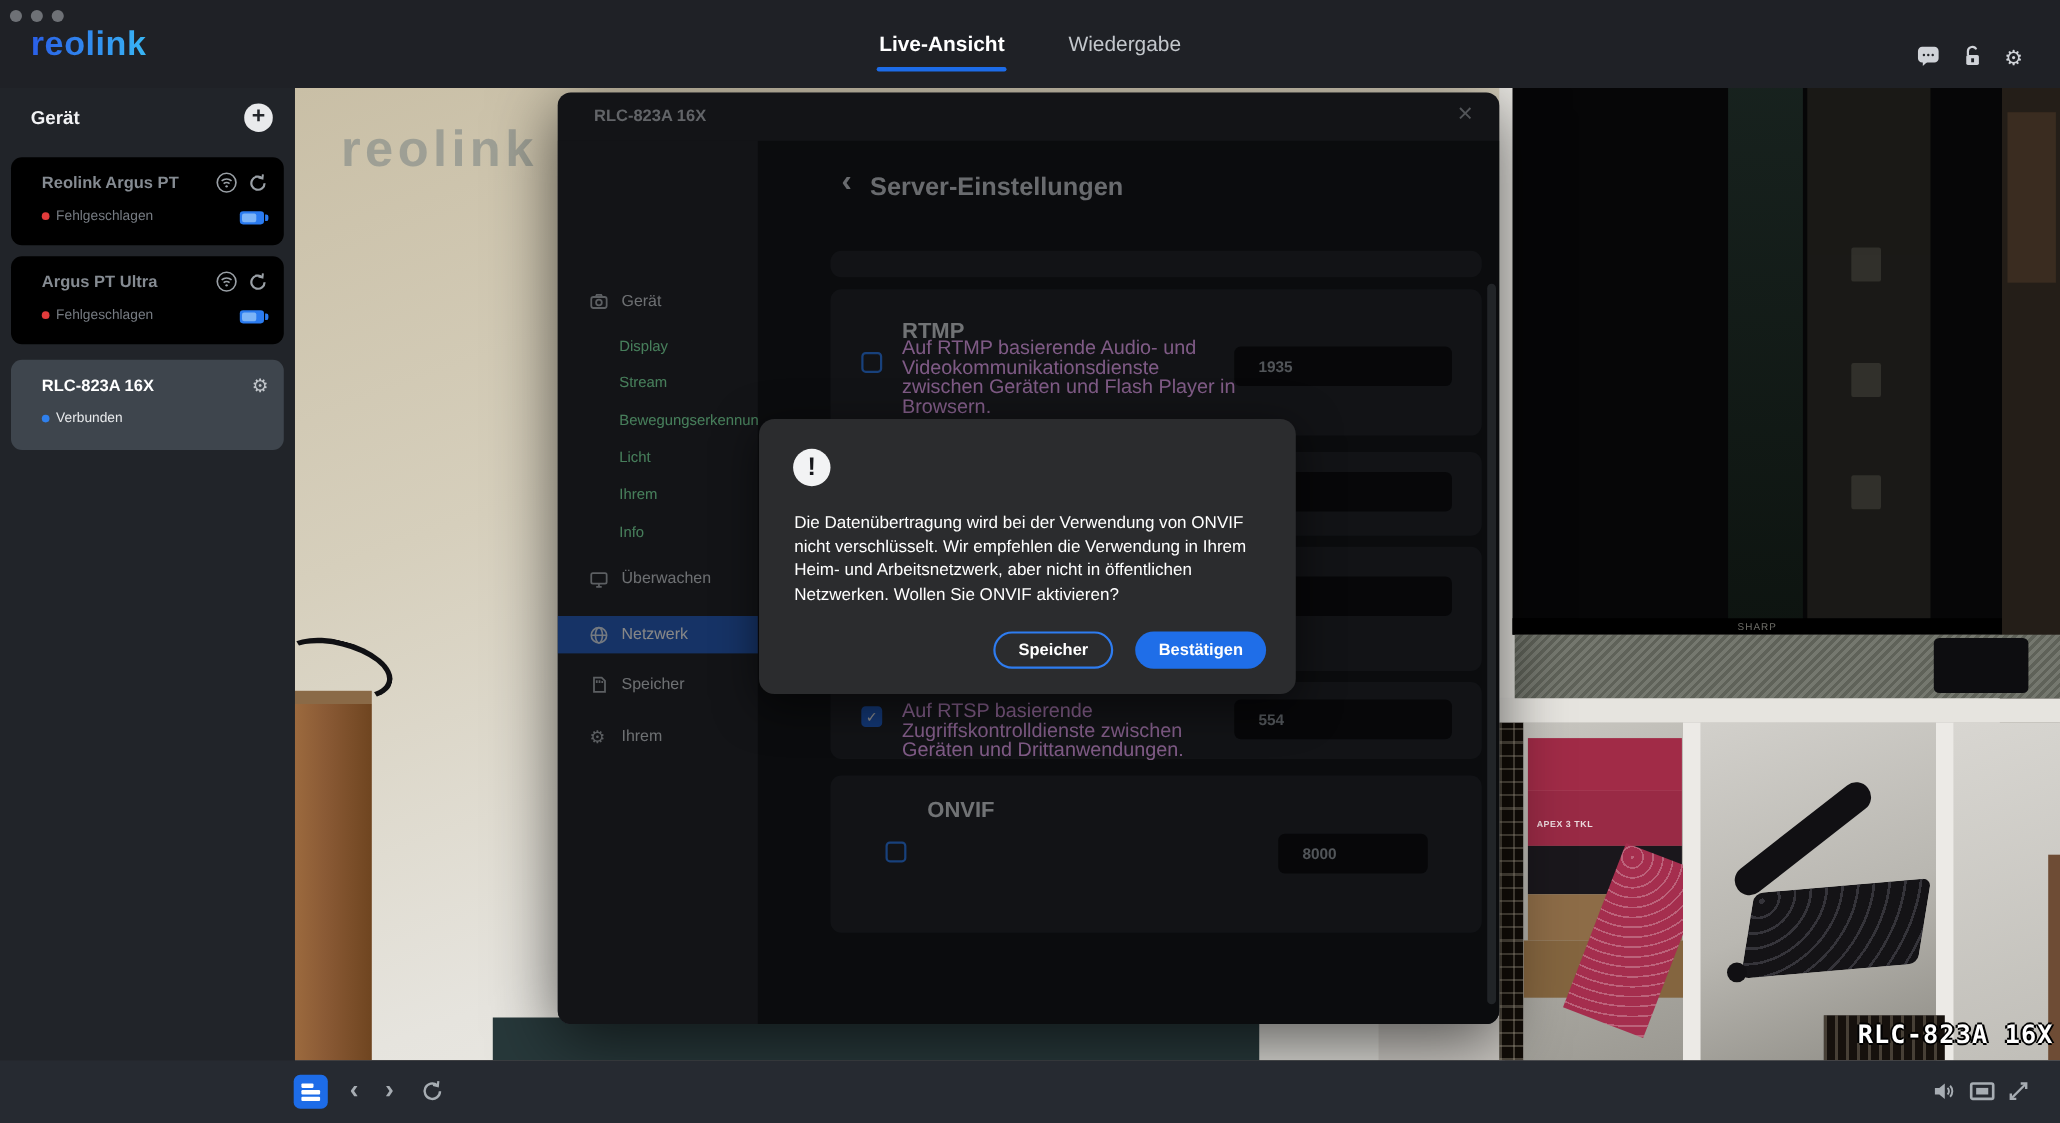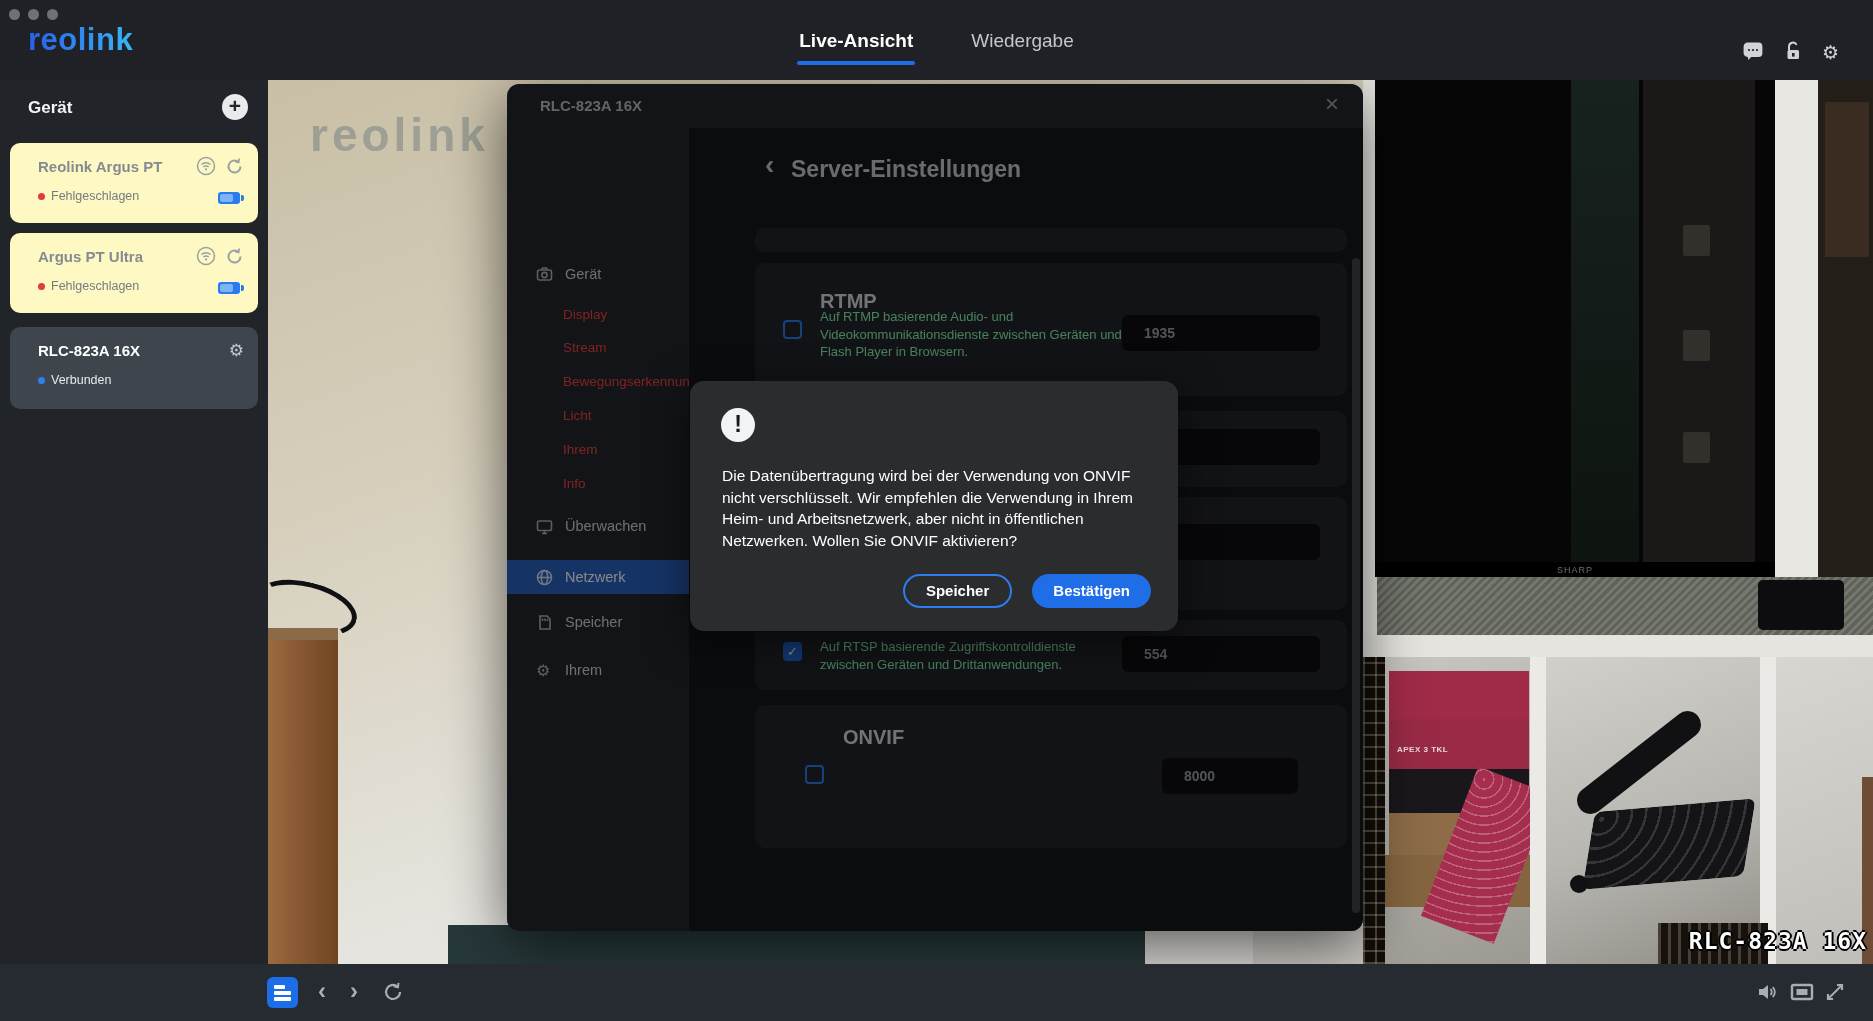--- a/index.html
+++ b/index.html
@@ -25,21 +25,21 @@
   #top-icons { position:absolute; right:34px; top:40px; display:flex; gap:18px; color:#d0d3d8; align-items:center; }
   #top-icons .gi { font-size:19px; line-height:22px; color:#d0d3d8; }
 
   
   #sidebar { position:absolute; left:0; top:80px; width:268px; height:941px; background:#212429; z-index:15; }
   #side-head-label { position:absolute; left:28px; top:18px; font-size:17px; font-weight:bold; color:#f2f3f5; }
   #add-device {
     position:absolute; right:20px; top:14px; width:26px; height:26px; border-radius:50%;
     background:#e9eaec; color:#23262b; font-size:21px; line-height:24px; text-align:center; font-weight:bold; cursor:pointer;
   }
-  .dev-card { position:absolute; left:10px; width:248px; height:80px; background:#fef9c3; border-radius:10px; cursor:pointer; }
+  .dev-card { position:absolute; left:10px; width:248px; height:80px; background:#000000; border-radius:10px; cursor:pointer; }
   .dev-card.selected { background:#3e454d; }
   .dev-name { position:absolute; left:28px; top:15px; font-size:15px; font-weight:bold; color:#858b92; }
   .dev-card.selected .dev-name { color:#ffffff; }
   .dev-status { position:absolute; left:28px; top:46px; font-size:12.5px; color:#767b82; display:flex; align-items:center; gap:6px; }
   .dev-card.selected .dev-status { color:#e8eaec; }
   .dot { width:7px; height:7px; border-radius:50%; display:inline-block; }
   .dev-icons { position:absolute; right:14px; top:13px; display:flex; gap:9px; align-items:center; color:#9aa0a6; }
   .battery { position:absolute; right:18px; top:49px; width:22px; height:12px; border-radius:3px; background:#2b7bf0; }
   .battery::after { content:""; position:absolute; right:-4px; top:3px; width:3px; height:6px; border-radius:0 2px 2px 0; background:#2b7bf0; }
   .battery .cell { position:absolute; left:2px; top:2px; width:13px; height:8px; border-radius:2px; background:#7db4f7; }
@@ -53,21 +53,21 @@
   .v-cabinet { position:absolute; left:0; top:548px; width:70px; height:336px;
     background:linear-gradient(90deg,#9c6a3e 0%,#8a5a35 40%,#6f4520 100%); border-top:12px solid #8a6a47; }
   .v-cable { position:absolute; left:-14px; top:502px; width:104px; height:52px; border:5px solid #101013; border-radius:50%; border-bottom-color:transparent; border-left-color:transparent; transform:rotate(14deg); }
   .v-floor-teal { position:absolute; left:180px; top:845px; width:697px; height:39px; background:#27383a; }
   .v-floor-door { position:absolute; left:877px; top:845px; width:108px; height:39px; background:#d9d8d3; }
   .v-floor-shelfbase { position:absolute; left:985px; top:845px; width:112px; height:39px; background:#c9c6c1; }
 
   .v-right { position:absolute; left:1095px; top:0; width:510px; height:884px; background:#e9e7e2; }
   .v-rdark { position:absolute; left:455px; top:0; width:55px; height:577px; background:#241e18; }
   .v-frame { position:absolute; left:462px; top:22px; width:44px; height:155px; background:#3a2c20; }
-  .v-tv { position:absolute; left:12px; top:0; width:400px; height:497px; background:#060607; border-bottom:15px solid #000; }
+  .v-tv { position:absolute; left:12px; top:0; width:445px; height:497px; background:#060607; border-bottom:15px solid #000; }
   .v-refl1 { position:absolute; left:196px; top:0; width:68px; height:482px; background:linear-gradient(180deg,#18231f,#0e1511); opacity:.95; }
   .v-refl2 { position:absolute; left:268px; top:0; width:112px; height:482px; background:#1d1c19; opacity:.9; }
   .v-switch { position:absolute; left:40px; width:27px; height:31px; background:#36352f; border-radius:2px; }
   .v-tvbrand { position:absolute; left:0; right:0; bottom:-13px; text-align:center; font-size:9px; letter-spacing:1px; color:#6e6e68; }
   .v-soundbar { position:absolute; left:14px; top:497px; width:496px; height:58px;
     background:repeating-linear-gradient(135deg,#75786f 0 3px,#5f6259 3px 6px); }
   .v-bracket { position:absolute; left:395px; top:500px; width:86px; height:50px; background:#0d0d10; border-radius:5px; }
   .v-shelftop { position:absolute; left:0; top:555px; width:510px; height:22px; background:#e6e4df; box-shadow:0 2px 3px rgba(0,0,0,.25); }
   .v-shelf { position:absolute; left:0; top:577px; width:510px; height:307px; background:#d9d7d2; }
   .v-mesh { position:absolute; left:0; top:0; width:22px; height:307px; background:#120d08;
@@ -109,30 +109,30 @@
   .pb-svg { position:absolute; top:17px; color:#a7adb3; cursor:pointer; }
 
   
   #modal-wrap { position:absolute; left:507px; top:84px; width:856px; height:847px; z-index:10; }
   #modal { position:absolute; inset:0; background:#24262c; border-radius:12px; overflow:hidden; box-shadow:0 14px 60px rgba(0,0,0,.6); }
   #m-title { position:absolute; left:33px; top:13px; font-size:15px; font-weight:bold; color:#b9bec4; }
   #m-close { position:absolute; right:24px; top:6px; font-size:24px; color:#9ba0a6; cursor:pointer; }
   #m-nav { position:absolute; left:0; top:44px; width:182px; bottom:0; background:#24262c; }
   .nav-item { position:absolute; left:0; width:182px; height:30px; display:flex; align-items:center; gap:12px; padding-left:29px; color:#cfd3d8; font-size:14.5px; cursor:pointer; }
   .nav-item .nicon { width:17px; height:17px; color:#aeb3b9; flex:0 0 auto; display:flex; }
-  .nav-sub { position:absolute; left:0; width:182px; height:28px; display:flex; align-items:center; padding-left:56px; color:#ef4444; font-size:13.5px; cursor:pointer; }
+  .nav-sub { position:absolute; left:0; width:182px; height:28px; display:flex; align-items:center; padding-left:56px; color:#86efac; font-size:13.5px; cursor:pointer; }
   .nav-item.selected { background:#2a61c0; color:#ffffff; height:34px; }
   #m-panel { position:absolute; left:182px; top:44px; right:0; bottom:0; background:#15171b; }
   #p-back { position:absolute; left:76px; top:22px; font-size:28px; font-weight:bold; color:#c6cad0; cursor:pointer; line-height:30px; }
   #p-header { position:absolute; left:102px; top:28px; font-size:23px; font-weight:bold; color:#c6cad0; }
   .card { position:absolute; left:66px; width:592px; background:#22252b; border-radius:10px; }
   .cb { position:absolute; width:19px; height:19px; border:2.5px solid #2f7bea; border-radius:4px; cursor:pointer; }
   .cb.checked { background:#2466d8; border-color:#2466d8; color:#fff; font-size:13px; text-align:center; line-height:15px; }
   .c-title { position:absolute; font-size:20px; font-weight:bold; color:#d6dade; }
-  .c-desc { position:absolute; font-size:13px; line-height:17.5px; color:#86efac; }
+  .c-desc { position:absolute; font-size:18px; line-height:17.5px; color:#f0abfc; }
   .port { position:absolute; height:36px; background:#0e0f12; border:none; border-radius:6px; color:#9aa0a8; font-size:14px; font-weight:bold; font-family:"Liberation Sans",sans-serif; padding-left:22px; }
   #save-btn { position:absolute; left:66px; width:592px; top:742px; text-align:center; font-size:15px; color:#2e7ce8; cursor:pointer; }
   #p-scroll { position:absolute; left:663px; top:95px; width:8px; height:700px; }
   #p-thumb { position:absolute; left:0; top:35px; width:8px; height:655px; border-radius:4px; background:#3f444b; cursor:pointer; }
   #m-dim { position:absolute; inset:0; background:rgba(0,0,0,.47); border-radius:12px; z-index:2; }
 
   
   #dialog { position:absolute; left:183px; top:297px; width:488px; height:250px; background:#2b2c2e; border-radius:14px; z-index:5; box-shadow:0 10px 40px rgba(0,0,0,.55); }
   #dlg-icon { position:absolute; left:31px; top:27px; width:34px; height:34px; border-radius:50%; background:#f2f3f4; color:#17181c; font-size:23px; font-weight:bold; text-align:center; line-height:33px; }
   #dlg-msg { position:absolute; left:32px; top:84px; width:424px; font-size:15.5px; line-height:21.5px; color:#ffffff; }

